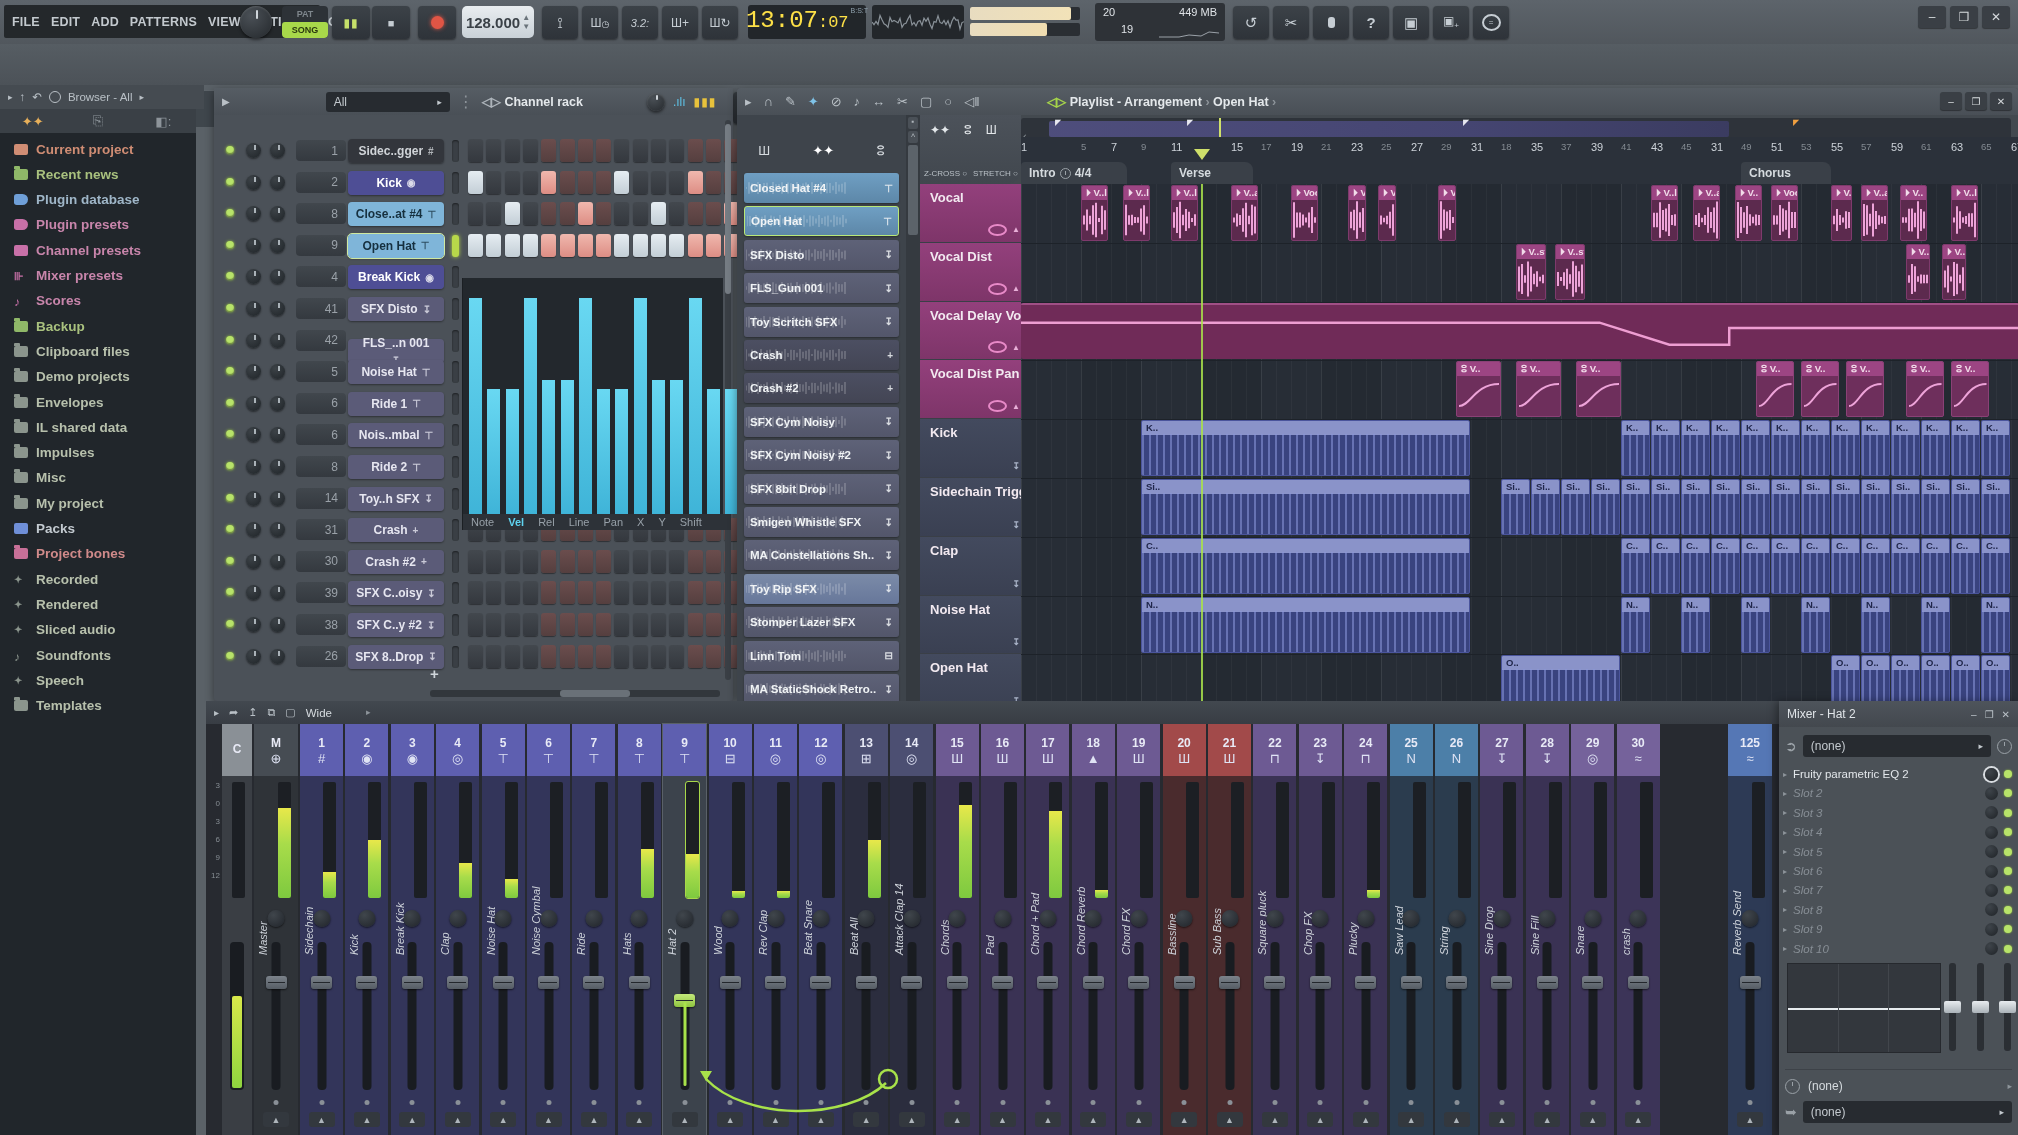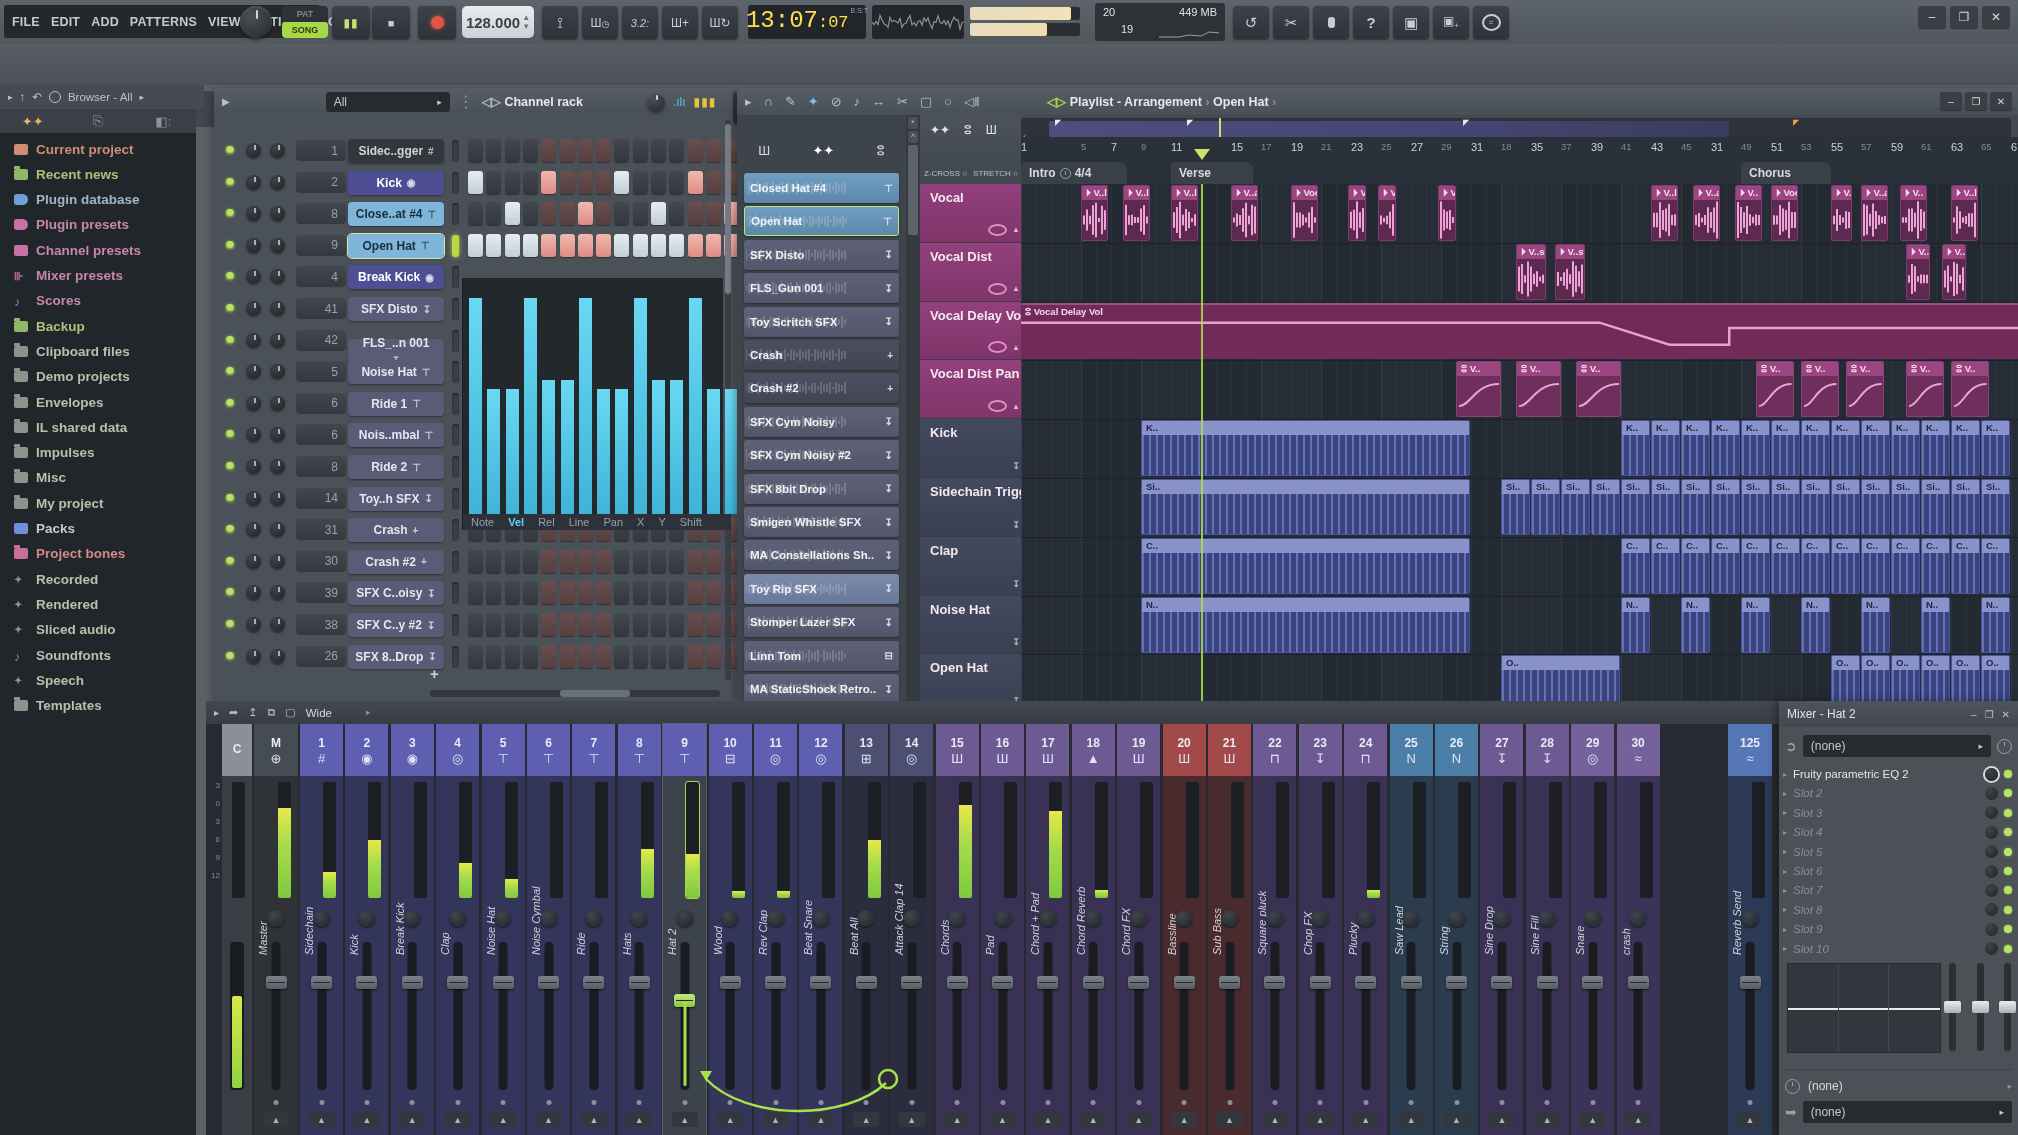--- a/index.html
+++ b/index.html
@@ -1801,21 +1801,21 @@
             <svg width="24.00000000000002" height="42" style="position:absolute;left:0;top:13px;">
               <line x1="2" y1="12.423560887532119" x2="2" y2="29.57643911246788" stroke="#eda3d8" stroke-width="2"></line>
               <line x1="5" y1="7.379972020340906" x2="5" y2="34.62002797965909" stroke="#eda3d8" stroke-width="2"></line>
               <line x1="8" y1="18.510297522725086" x2="8" y2="23.489702477274914" stroke="#eda3d8" stroke-width="2"></line>
               <line x1="11" y1="4.04281101172738" x2="11" y2="37.95718898827262" stroke="#eda3d8" stroke-width="2"></line>
               <line x1="14" y1="5.647179407056862" x2="14" y2="36.35282059294314" stroke="#eda3d8" stroke-width="2"></line>
               <line x1="17" y1="16.802769694696586" x2="17" y2="25.197230305303414" stroke="#eda3d8" stroke-width="2"></line>
               <line x1="20" y1="9.302625260325105" x2="20" y2="32.6973747396749" stroke="#eda3d8" stroke-width="2"></line>
             </svg>
           </div>
-          <div class="clip" style="left: 0px; top: 118.6px; width: 997.5px; height: 56px; background: rgb(112, 43, 88); border-top: 2px solid rgb(160, 79, 134);"><div class="cl-label" style="color:#f2dcea;">ⵓ Vocal Delay Vol</div><svg width="997.5" height="56">
+          <div class="clip" style="left: 0px; top: 118.6px; width: 997.5px; height: 56px; background: rgb(112, 43, 88); border-top: 2px solid rgb(160, 79, 134);"><svg width="997.5" height="56">
               <polyline points="0,17.68 578.55,17.68 648.375,39.68 708.2249999999999,39.68 708.2249999999999,22.96 997.5,22.96" fill="none" stroke="#ee9ed2" stroke-width="2.5"></polyline>
             </svg></div>
           <div class="clip" style="left: 435px; top: 177.4px; width: 45px; height: 56px; background: rgb(110, 47, 92); border: 1px solid rgb(138, 65, 118);">
             <div class="cl-label" style="background:#9c4583;color:#f2dcea;">ⵓ V..</div>
             <svg width="45" height="40" style="position:absolute;top:14px;">
               <path d="M2 30 C 13.5 30, 18 8, 42 8" fill="none" stroke="#eda3d8" stroke-width="2"></path>
             </svg>
           </div>
           <div class="clip" style="left: 495px; top: 177.4px; width: 45px; height: 56px; background: rgb(110, 47, 92); border: 1px solid rgb(138, 65, 118);">
             <div class="cl-label" style="background:#9c4583;color:#f2dcea;">ⵓ V..</div>

